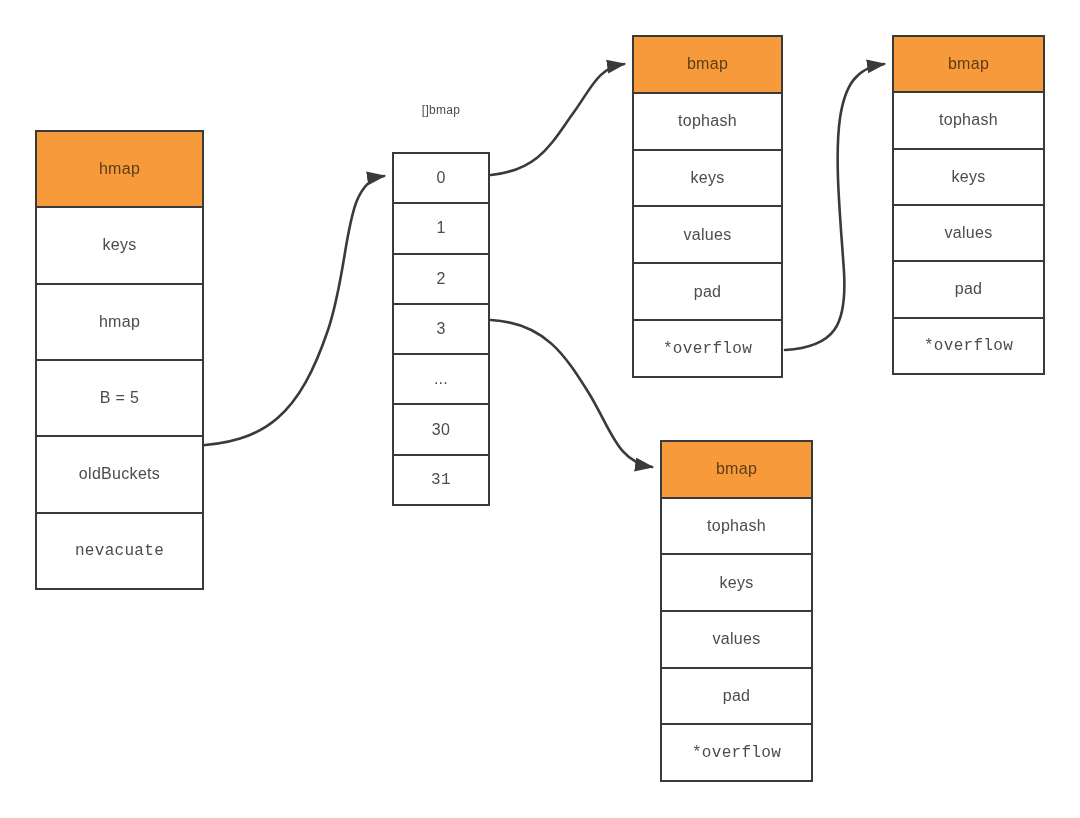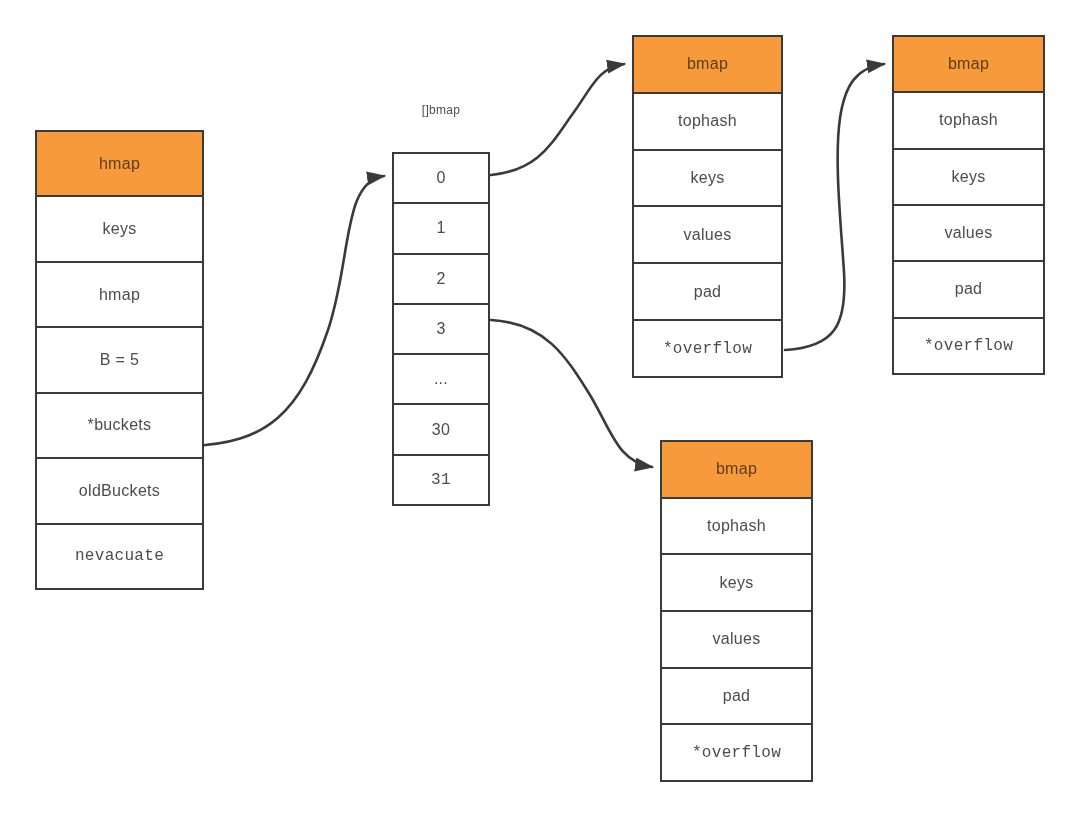--- a/index.html
+++ b/index.html
@@ -89,21 +89,20 @@
     <path class="arrow" d="M 491 175 C 540 170 552 142 574 112 C 592 87 598 68 624 64" marker-end="url(#ah)"></path>
     <path class="arrow" d="M 491 320 C 545 323 565 355 590 395 C 612 432 618 462 652 467" marker-end="url(#ah)"></path>
     <path class="arrow" d="M 785 350 C 835 347 847 325 844 272 C 841 225 834 160 840 118 C 845 85 856 68 884 64" marker-end="url(#ah)"></path>
   </svg>
 
   <div class="struct t-hmap">
     <div class="cell hdr">hmap</div>
     <div class="cell">keys</div>
     <div class="cell">hmap</div>
     <div class="cell">B = 5</div>
-    <div class="cell">*buckets</div>
     <div class="cell">oldBuckets</div>
     <div class="cell">nevacuate</div>
   </div>
 
   <div class="array-title">[]bmap</div>
   <div class="struct t-array">
     <div class="cell">0</div>
     <div class="cell">1</div>
     <div class="cell">2</div>
     <div class="cell">3</div>

